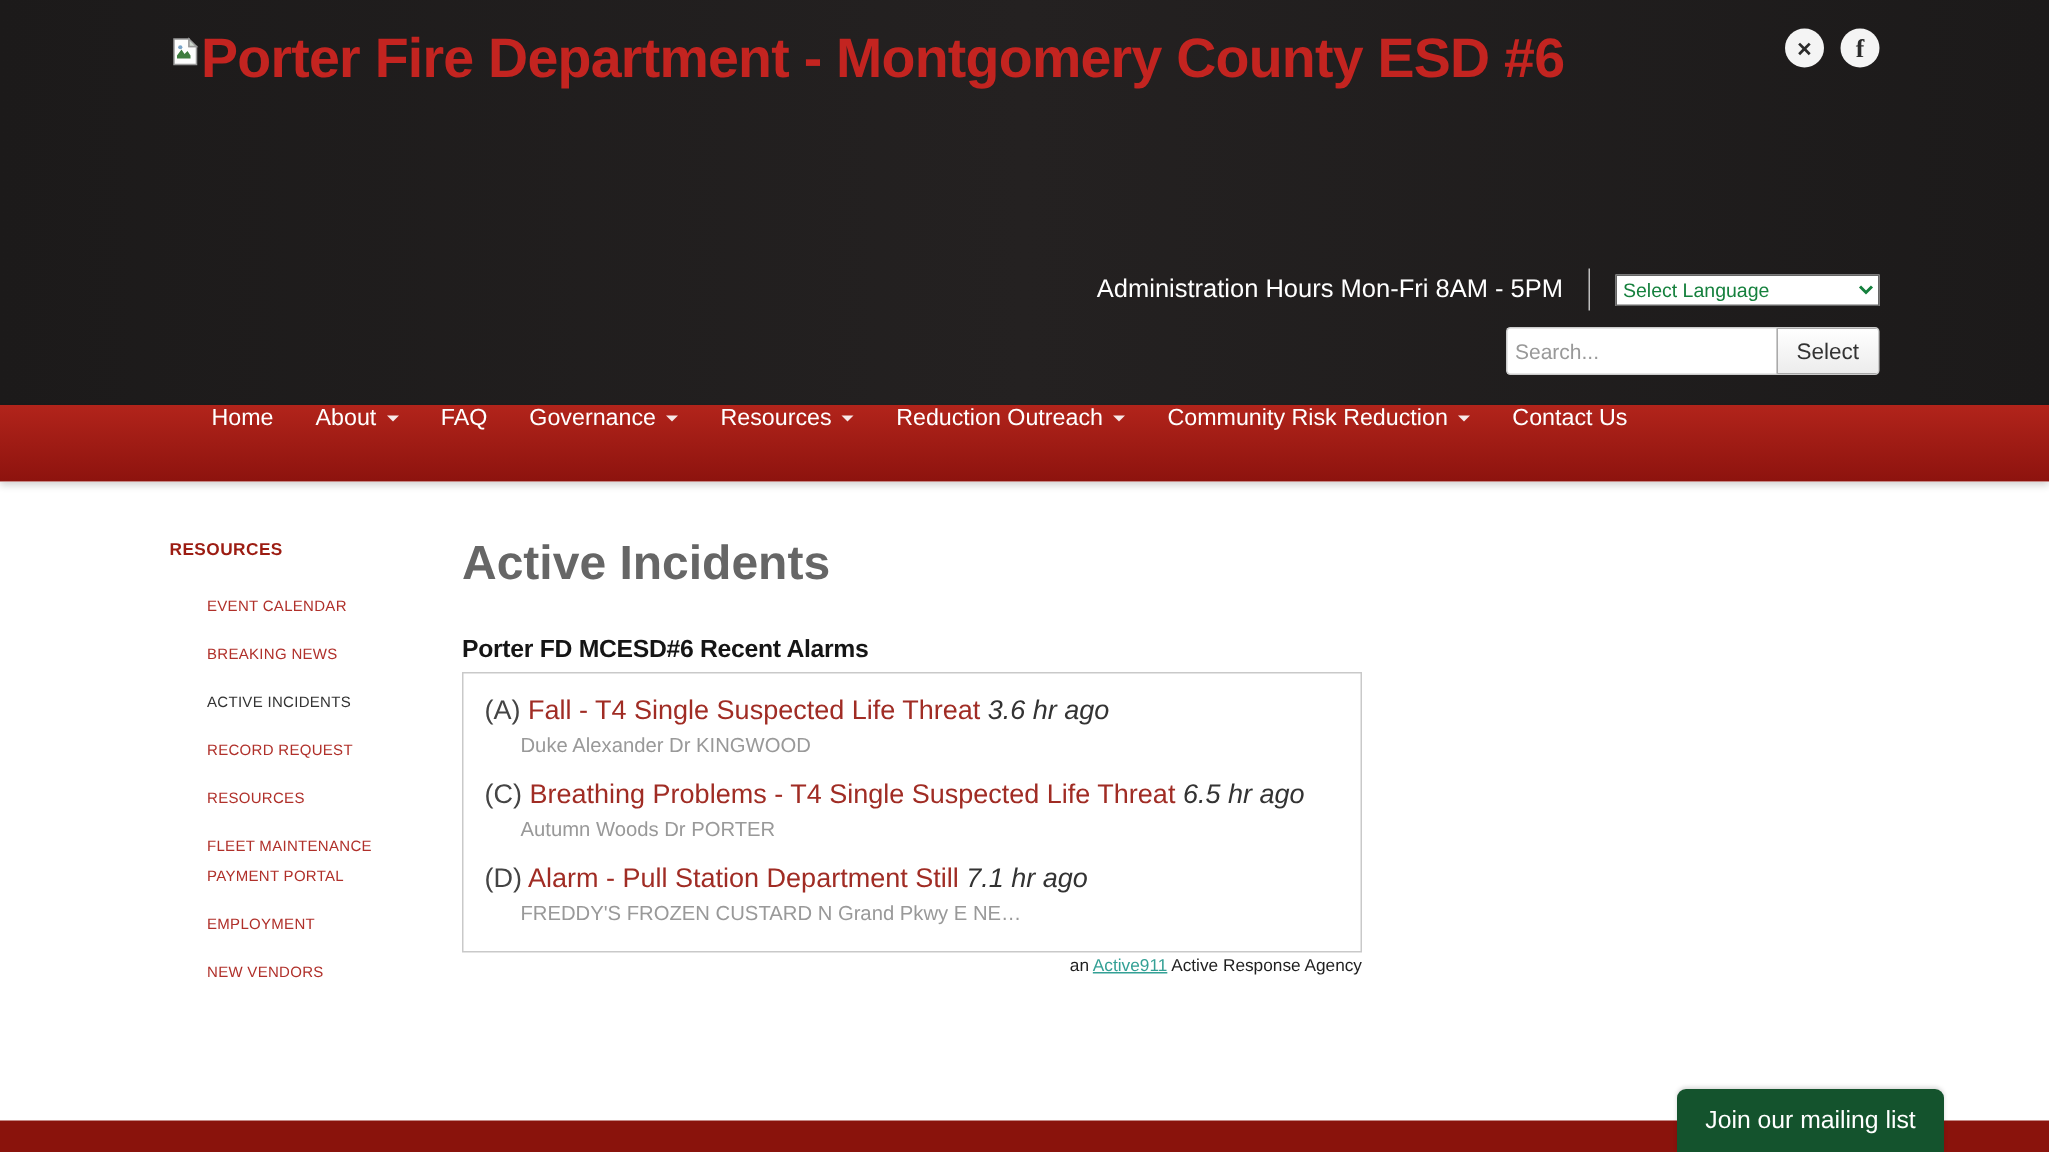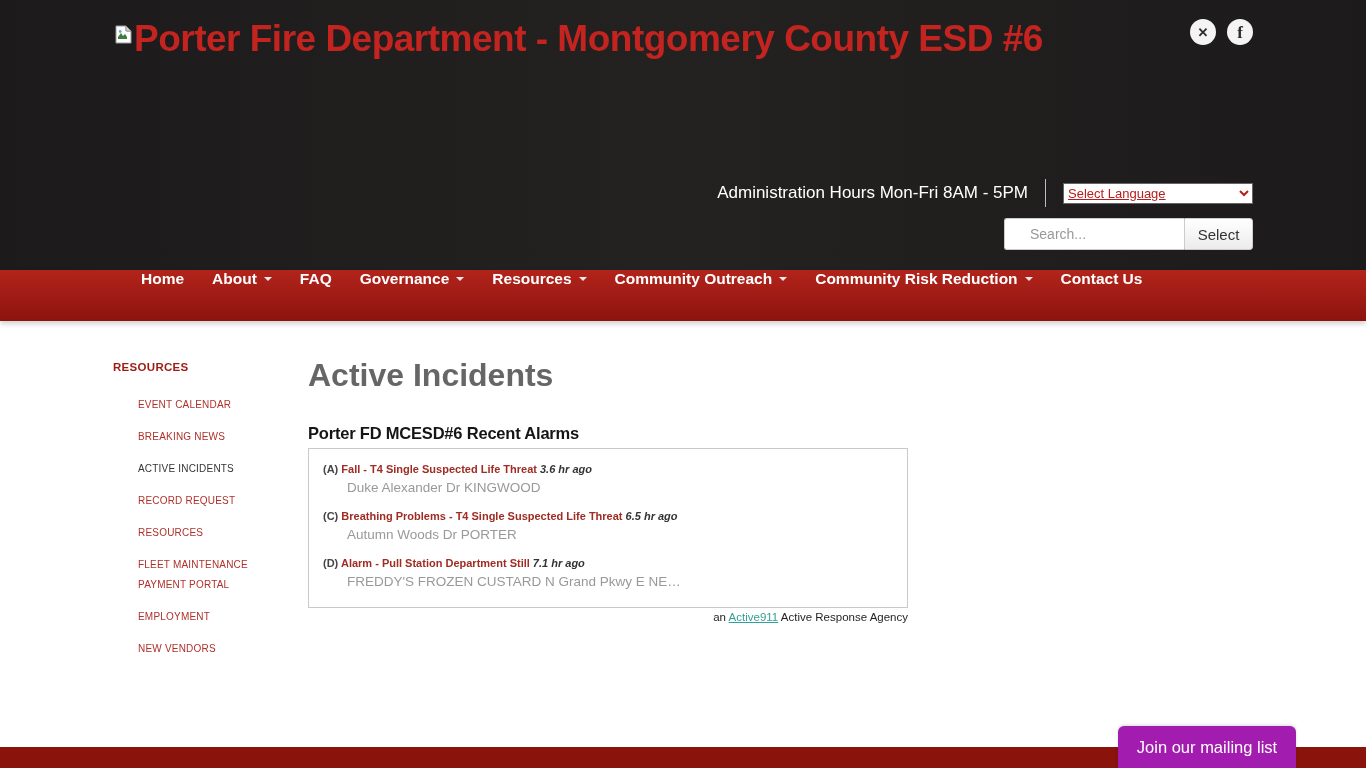--- a/index.html
+++ b/index.html
@@ -38,27 +38,27 @@
   .x-glyph { font-size: 13px; font-weight: bold; line-height: 1; }
   .f-glyph { font-family: "Liberation Serif", serif; font-size: 17px; font-weight: bold; line-height: 1; }
 
   .admin-row {
     position: absolute; right: 0; top: 179px;
     display: flex; align-items: center;
     color: #ffffff; font-size: 17px;
   }
   .vdivider { width: 1px; height: 28px; background: #bdbdbd; margin: 0 17px; }
   .lang-select {
-    width: 190px; height: 21px; font-size: 13px;
-    font-family: "Liberation Sans", sans-serif;
-    background: #ffffff; color: #b91c1c; border: 1px solid #666; text-decoration: underline;
+    width: 176px; height: 21px; font-size: 13px;
+    font-family: "Liberation Sans", sans-serif;
+    background: #ffffff; color: #15803d; border: 1px solid #666;
   }
   .search-row { position: absolute; right: 0; top: 218px; display: flex; }
   .search-input {
-    width: 180px; height: 32px; padding: 0 25px;
+    width: 180px; height: 32px; padding: 0 5px;
     border: 1px solid #cccccc; border-right: none;
     border-radius: 3px 0 0 3px; font-size: 14px; color: #333;
     font-family: "Liberation Sans", sans-serif; outline: none;
   }
   .search-input::placeholder { color: #999999; }
   .search-btn {
     width: 69px; height: 32px;
     border: 1px solid #cccccc; border-radius: 0 3px 3px 0;
     background: linear-gradient(#ffffff, #ececec);
     font-size: 15px; color: #333333; cursor: pointer;
@@ -72,21 +72,21 @@
     box-shadow: 0 3px 5px rgba(0,0,0,0.18);
     position: relative; z-index: 2;
   }
   .main-nav ul {
     list-style: none; display: flex; height: 100%;
     padding-left: 14px; align-items: stretch;
   }
   .nav-item {
     display: flex; align-items: center;
     padding: 0 14px; color: #ffffff; font-size: 15.5px;
-    text-decoration: none; cursor: pointer; white-space: nowrap; font-weight: bold;
+    text-decoration: none; cursor: pointer; white-space: nowrap;
   }
   .caret {
     display: inline-block; width: 0; height: 0; margin-left: 7px;
     border-left: 4px solid transparent; border-right: 4px solid transparent;
     border-top: 4px solid rgba(255,255,255,0.9);
   }
 
   
   .main-area { display: flex; }
   .sidebar { width: 195px; padding-top: 40px; flex: 0 0 auto; }
@@ -104,37 +104,37 @@
 
   .content { flex: 1; padding-top: 36px; }
   .page-title { font-size: 32px; font-weight: bold; color: #666666; margin-bottom: 30px; }
   .alarms-title { font-size: 16.5px; font-weight: bold; color: #151515; margin-bottom: 5px; letter-spacing: -0.2px; }
   .alarm-box {
     width: 600px; border: 1px solid #c9c9c9; background: #ffffff;
     padding: 8px 12px 12px 14px;
   }
   .incident { margin-top: 6px; margin-bottom: 15px; }
   .incident:last-child { margin-bottom: 6px; }
-  .incident-line1 { font-size: 11px; color: #333333; font-weight: bold; }
+  .incident-line1 { font-size: 18px; color: #333333; }
   .incident-prefix { color: #444444; }
   .incident-link { color: #a02c24; text-decoration: none; cursor: pointer; }
   .incident-time { font-style: italic; color: #333333; }
   .incident-addr { font-size: 13.5px; color: #999999; padding-left: 24px; margin-top: 5px; }
   .attribution { width: 600px; text-align: right; font-size: 11.5px; color: #1f1f1f; margin-top: 3px; }
   .a911-link { color: #33a095; text-decoration: underline; cursor: pointer; }
 
   
   .footer-bar {
     position: absolute; left: 0; right: 0; bottom: 0;
     height: 21px; background: #8a130c; z-index: 1;
   }
   .mailing-btn {
     position: absolute; right: 70px; bottom: 0;
     width: 178px; height: 42px; z-index: 3;
-    background: #a21caf; color: #ffffff;
+    background: #14532d; color: #ffffff;
     border-radius: 6px 6px 0 0; border: none;
     display: flex; align-items: center; justify-content: center;
     font-size: 16.5px; cursor: pointer; text-decoration: none;
     box-shadow: 0 -1px 3px rgba(0,0,0,0.15);
     font-family: "Liberation Sans", sans-serif;
   }
 </style>
 </head>
 <body>
 
@@ -202,21 +202,21 @@
           </a>
         </li>
       <li>
           <a class="nav-item">
             <span>Resources</span>
             <span class="caret"></span>
           </a>
         </li>
       <li>
           <a class="nav-item">
-            <span>Community Outreach</span>
+            <span>Reduction Outreach</span>
             <span class="caret"></span>
           </a>
         </li>
       <li>
           <a class="nav-item">
             <span>Community Risk Reduction</span>
             <span class="caret"></span>
           </a>
         </li>
       <li>

